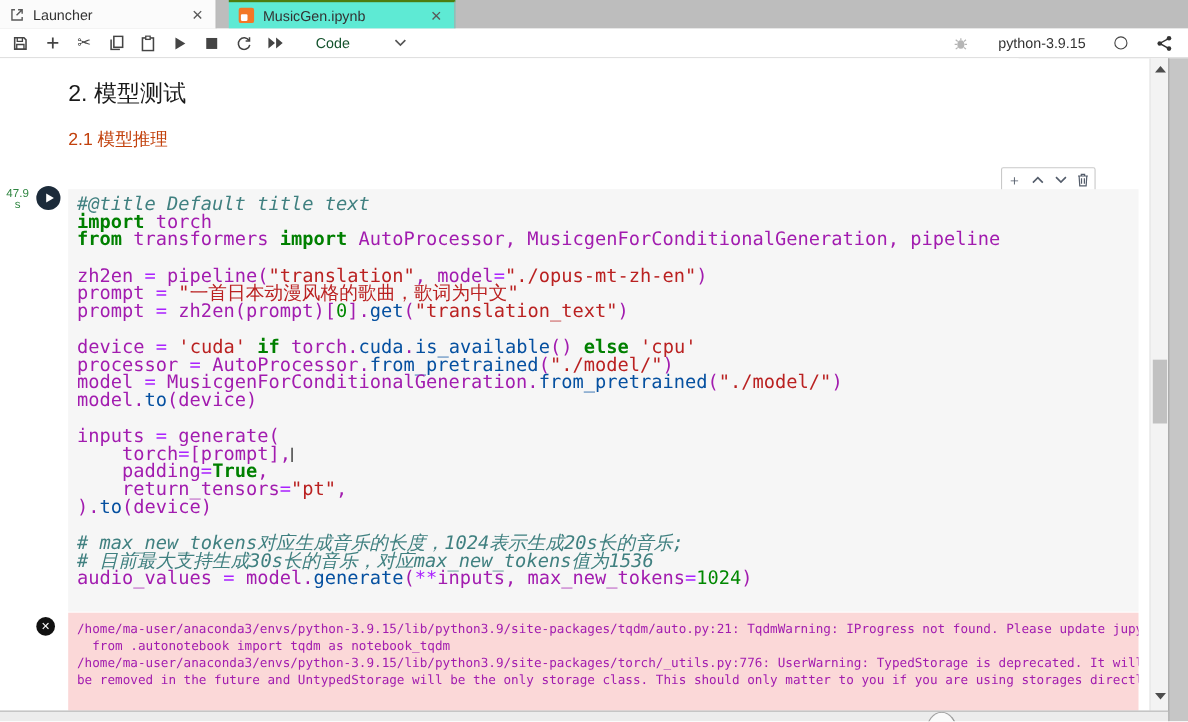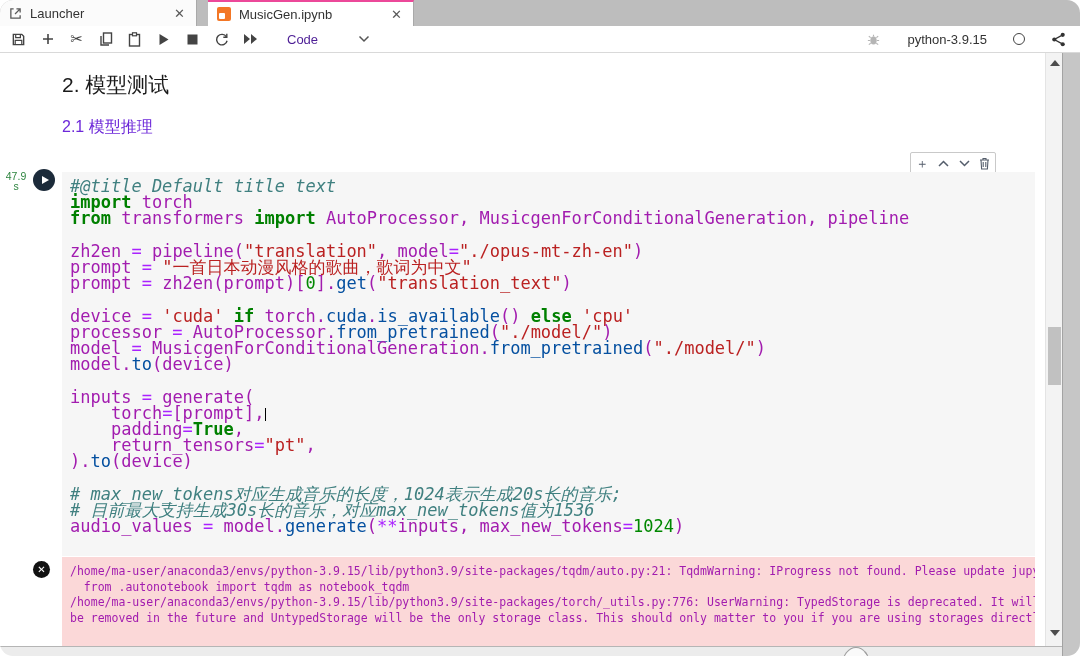--- a/index.html
+++ b/index.html
@@ -1,48 +1,48 @@
 <!DOCTYPE html>
 <html><head>
 <meta charset="utf-8">
 <style>
   * { margin:0; padding:0; box-sizing:border-box; }
   html,body { width:1080px; height:656px; overflow:hidden; background:#fff;
     font-family:"Liberation Sans", sans-serif; }
-  .screen { position:relative; width:1080px; height:656px; background:#fff; overflow:hidden;border-radius:13px; }
+  .screen { position:relative; width:1080px; height:656px; background:#fff; overflow:hidden; }
 
   
   .tabbar { position:absolute; left:0; top:0; width:1080px; height:26px; background:#bdbdbd; }
   .tab { position:absolute; top:0; height:26px; display:flex; align-items:center;
     padding:0 9px; background:#fbfbfb; border-right:1px solid #a9a9a9; font-size:13px; color:#333; }
-  .tab.active { background:#ffffff; border-top:2px solid #ec4899; }
+  .tab.active { background:#5eead4; border-top:2px solid #4d7c0f; }
   .tab .tab-label { flex:1; margin:0 8px; white-space:nowrap; overflow:hidden; }
   .tab .close { color:#595959; font-size:13px; cursor:pointer; padding:0 2px; }
   .launcher-glyph { width:13px; height:13px; }
   .nb-icon { width:14px; height:14px; background:#f37726; border-radius:2px; position:relative; }
   .nb-icon::after { content:""; position:absolute; left:2px; bottom:2px; width:6px; height:6px;
     background:#fff; border-radius:1px; }
 
   
   .toolbar { position:absolute; left:0; top:26px; width:1080px; height:27px; background:#fff;
     border-bottom:1px solid #d9d9d9; display:flex; align-items:center; padding:0 14px 0 10px; }
   .tb-btn { width:17px; height:17px; display:flex; align-items:center; justify-content:center;
     margin-right:12px; color:#444; cursor:pointer; }
   .tb-btn svg { display:block; }
-  .cell-type { display:flex; align-items:center; margin-left:16px; font-size:13px; color:#4c1d95;
+  .cell-type { display:flex; align-items:center; margin-left:16px; font-size:13px; color:#14532d;
     cursor:pointer; }
   .cell-type .chev { margin-left:40px; color:#555; }
   .tb-right { margin-left:auto; display:flex; align-items:center; gap:26px; }
   .kernel-name { font-size:13px; color:#333; cursor:pointer; }
   .kernel-circle { width:12px; height:12px; border:1.5px solid #444; border-radius:50%; }
 
   
   .content { position:absolute; left:0; top:53px; width:926px; height:593px; background:#fff; }
   h2.md { position:absolute; left:62px; top:18px; font-size:21px; font-weight:500; color:#1a1a1a; }
-  h3.md { position:absolute; left:62px; top:64px; font-size:16px; font-weight:500; color:#6d28d9; }
+  h3.md { position:absolute; left:62px; top:64px; font-size:16px; font-weight:500; color:#c2410c; }
 
   .cell-toolbar { position:absolute; left:910px; top:99px; width:86px; height:23px; background:#fff;
     border:1px solid #c9c9c9; border-radius:2px; display:flex; align-items:center;
     justify-content:space-around; color:#545d6b; }
   .ct-btn { font-size:13px; line-height:1; cursor:pointer; display:flex; align-items:center; }
 
   .exec-area { position:absolute; left:0; top:116px; width:62px; }
   .exec-time { position:absolute; left:2px; top:2px; width:28px; text-align:center; color:#2e8540;
     font-size:10.5px; line-height:10px; }
   .run-btn { position:absolute; left:33px; top:0; width:22px; height:22px; border-radius:50%;

